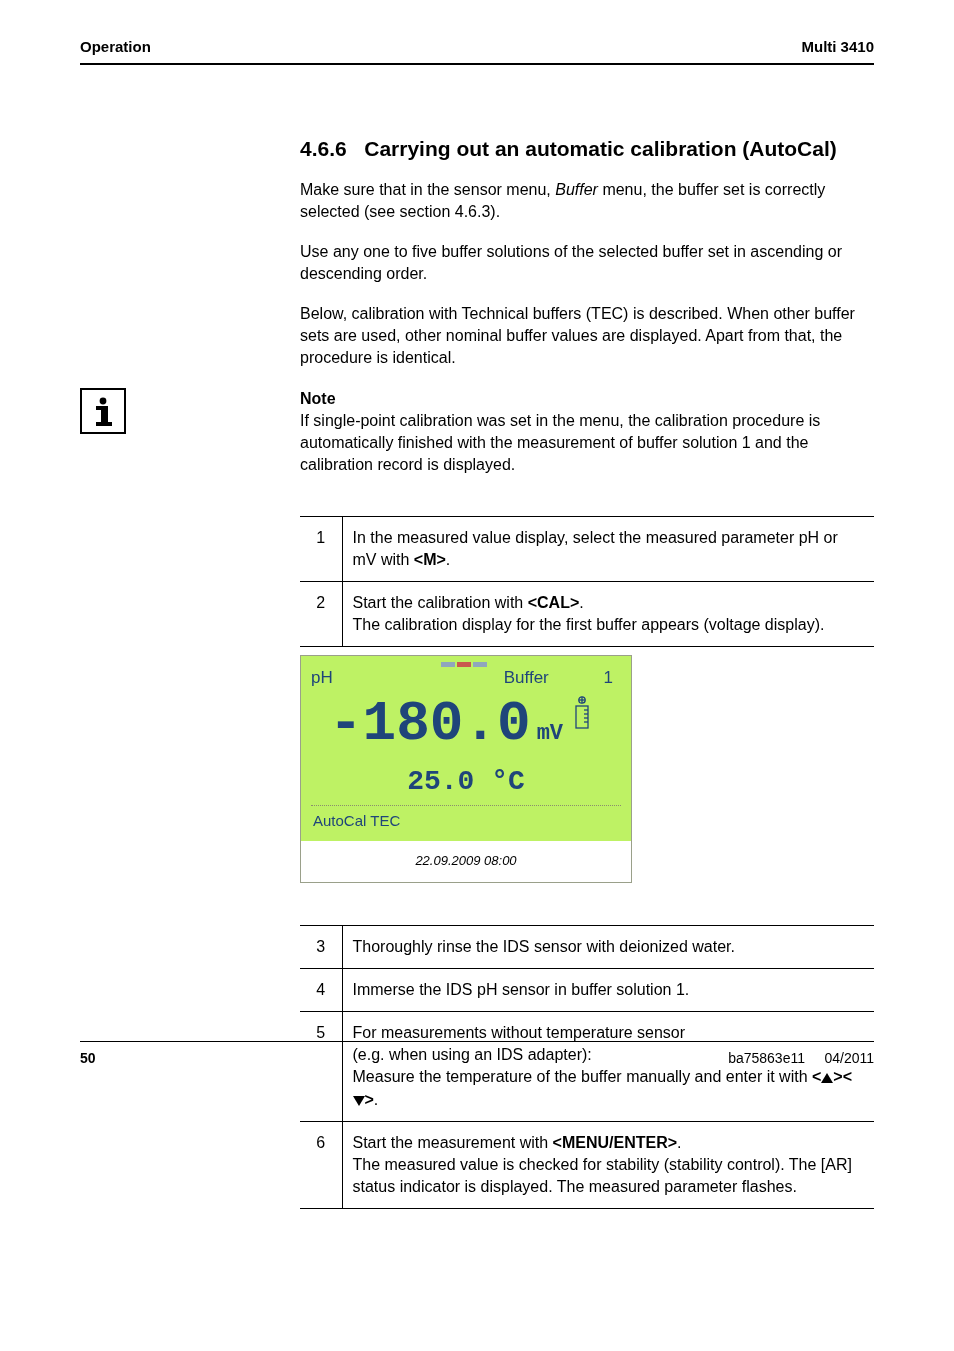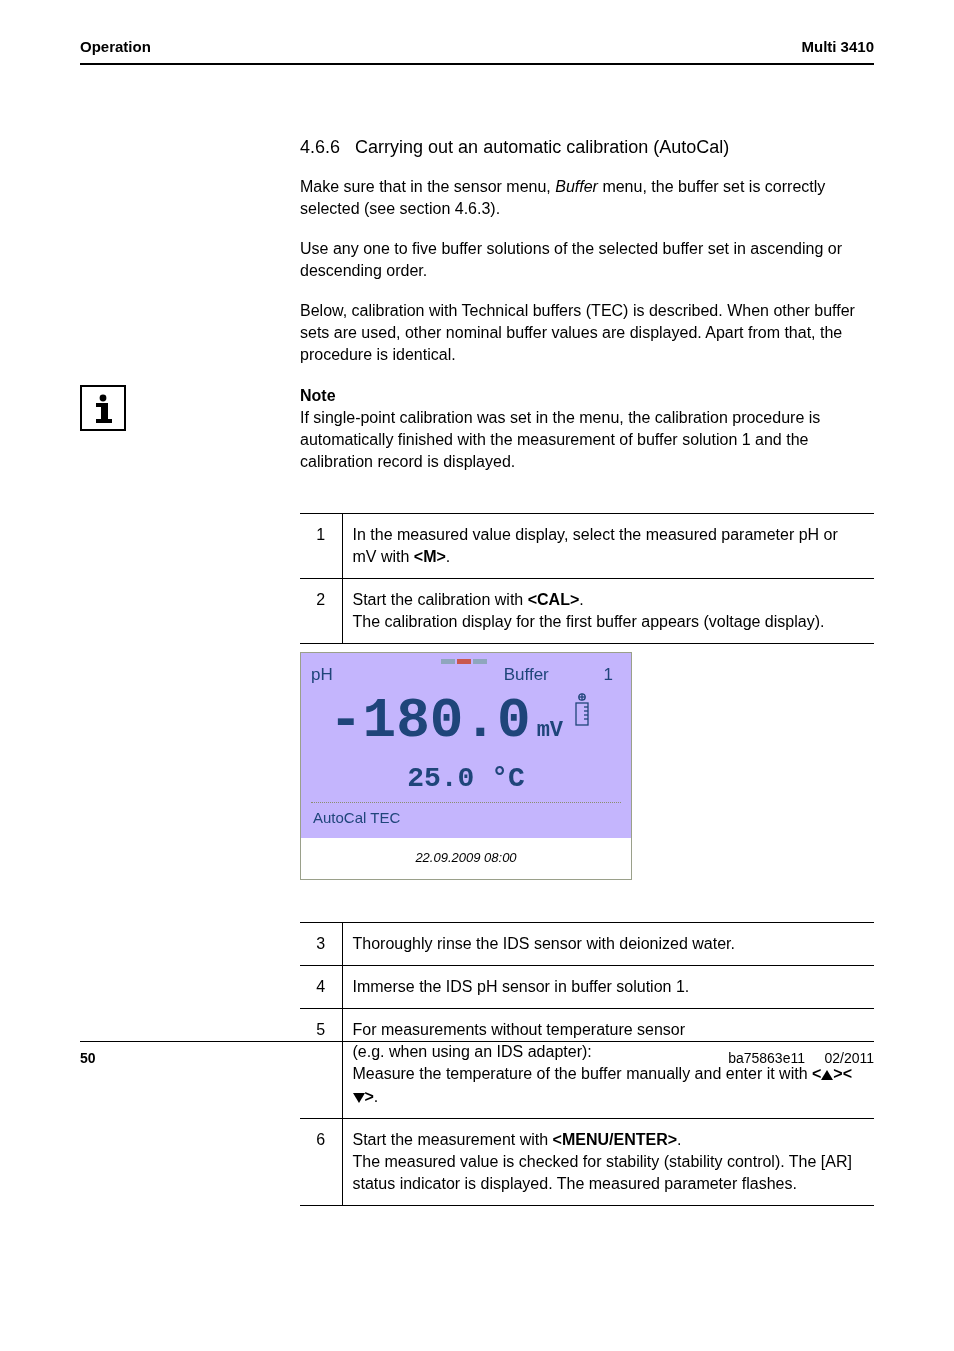--- a/index.html
+++ b/index.html
@@ -30,22 +30,22 @@
   }
   .header-left { font-weight: bold; }
   .header-right { font-weight: bold; }
 
   .content {
     margin-left: 220px;
     margin-right: 0;
   }
 
   .section-heading {
-    font-weight: normal;
-    font-size: 18px;
+    font-weight: bold;
+    font-size: 21px;
     margin-bottom: 18px;
     margin-top: 36px;
   }
 
   .para {
     font-size: 16px;
     line-height: 1.38;
     margin-bottom: 18px;
   }
 
@@ -96,21 +96,21 @@
 
   .lcd-wrap {
     margin-top: 8px;
     margin-bottom: 42px;
   }
   .lcd {
     width: 332px;
     border: 1px solid #9aa08a;
   }
   .lcd-top {
-    background: #c4b5fd;
+    background: #bef264;
     padding: 6px 10px 8px 10px;
   }
   .lcd-bars {
     display: flex;
     gap: 2px;
     padding-left: 130px;
     height: 8px;
     align-items: flex-start;
   }
   .lcd-bars .bar { width: 14px; height: 5px; }
@@ -338,17 +338,17 @@
       </tr>
     </tbody>
       </table>
 
   </div>
 
   <div class="footer">
     <span class="pgnum">50</span>
     <span class="docrev">
       <span>ba75863e11</span>&nbsp;&nbsp;&nbsp;&nbsp;
-      <span>02/2011</span>
+      <span>04/2011</span>
     </span>
   </div>
 
 </div>
 
 </body></html>

